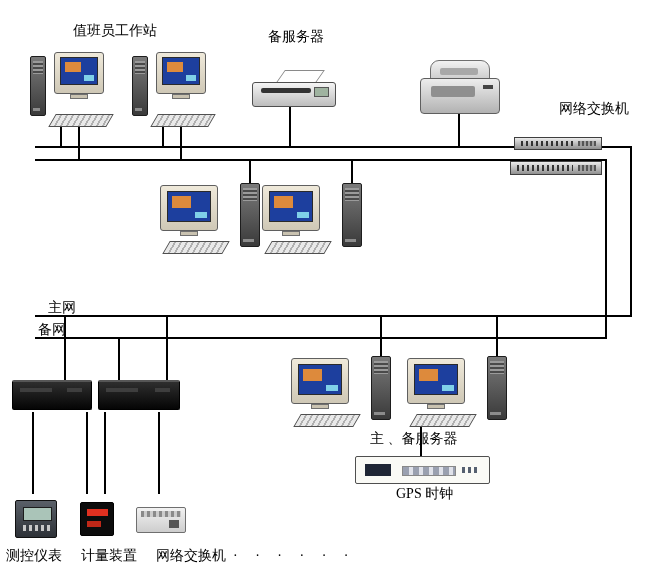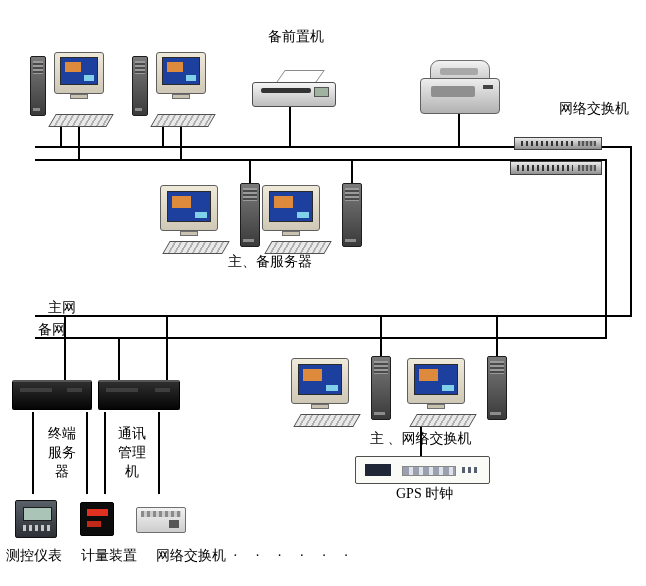--- a/index.html
+++ b/index.html
@@ -78,32 +78,26 @@
   .meter { position:absolute; background:linear-gradient(180deg,#f2f2f2,#cdcdcd); border:1px solid #6f6f6f; border-radius:2px; }
   .meter::before { content:""; position:absolute; left:4px; top:3px; right:4px; height:6px;
                    background:repeating-linear-gradient(90deg,#8a8a8a 0 3px,#cccccc 3px 6px); }
   .meter::after { content:""; position:absolute; right:6px; bottom:4px; width:10px; height:8px; background:#555; }
 </style>
 </head>
 <body>
 
 <div class="canvas">
 
-  <div class="lbl" style="left:268px;top:27px">备前置机</div>
+  <div class="lbl" style="left:73px;top:21px">值班员工作站</div>
+  <div class="lbl" style="left:268px;top:27px">备服务器</div>
   <div class="lbl" style="left:559px;top:99px">网络交换机</div>
-  <div class="lbl" style="left:228px;top:252px">主、备服务器</div>
   <div class="lbl" style="left:48px;top:298px">主网</div>
   <div class="lbl" style="left:38px;top:320px">备网</div>
-  <div class="lbl center" style="left:40px;top:424px;width:44px">终端
-服务
-器</div>
-  <div class="lbl center" style="left:110px;top:424px;width:44px">通讯
-管理
-机</div>
-  <div class="lbl" style="left:370px;top:429px">主 、网络交换机</div>
+  <div class="lbl" style="left:370px;top:429px">主 、备服务器</div>
   <div class="lbl" style="left:396px;top:484px">GPS 时钟</div>
   <div class="lbl" style="left:6px;top:546px">测控仪表</div>
   <div class="lbl" style="left:81px;top:546px">计量装置</div>
   <div class="lbl" style="left:156px;top:546px">网络交换机</div>
   <div class="lbl" style="left:233px;top:546px;letter-spacing:7px">· · · · · ·</div>
 
   <div class="hline" style="left:35px;top:146px;width:597px"></div>
   <div class="hline" style="left:35px;top:159px;width:572px"></div>
   <div class="hline" style="left:35px;top:315px;width:597px"></div>
   <div class="hline" style="left:35px;top:337px;width:572px"></div>

